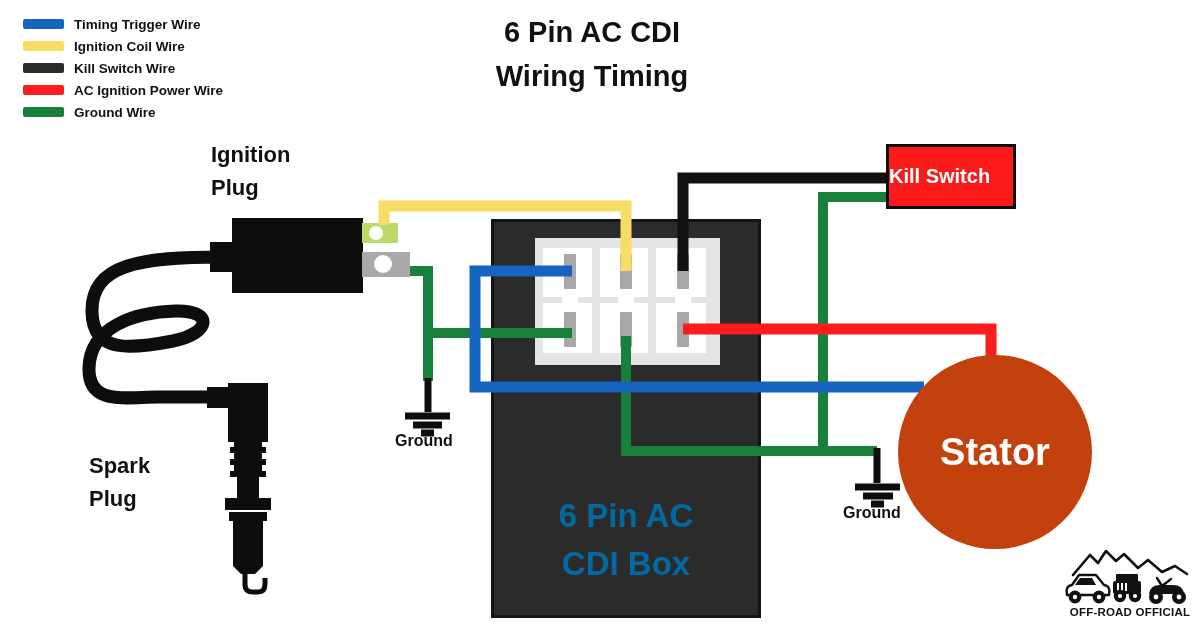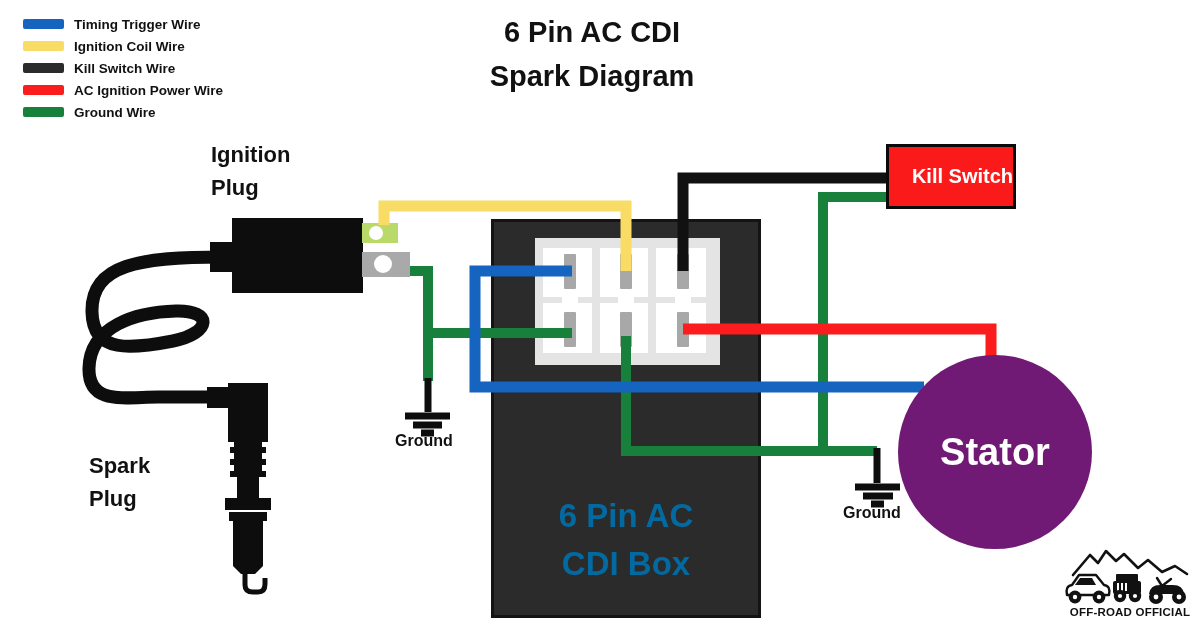--- a/index.html
+++ b/index.html
@@ -34,21 +34,21 @@
   .hole-gray{left:374px;top:255px;width:18px;height:18px;z-index:1;}
   .cdi-box{left:491px;top:219px;width:270px;height:399px;border:3px solid #141414;
            box-sizing:border-box;z-index:1;}
   .cdi-label{left:491px;top:492px;width:270px;text-align:center;color:#0369a1;
              font-size:33px;font-weight:bold;line-height:48px;z-index:4;}
   .connector{left:535px;top:238px;width:185px;height:127px;background:#e4e4e4;z-index:1;}
   .slot{position:absolute;background:#fff;}
   .pin{position:absolute;width:12px;height:35px;background:#a8a8a8;border-radius:1px;}
   .bridge{position:absolute;background:#fff;width:16px;height:10px;top:56px;}
   .kill-switch{left:886px;top:144px;width:130px;height:65px;border:3px solid #0a0a0a;
-               box-sizing:border-box;display:flex;align-items:center;justify-content:flex-end;
+               box-sizing:border-box;display:flex;align-items:center;justify-content:flex-start;
                color:#fff;font-size:20px;font-weight:bold;z-index:3;}
   .stator{left:898px;top:355px;width:194px;height:194px;border-radius:50%;
           display:flex;align-items:center;justify-content:center;color:#fff;
           font-size:38px;font-weight:bold;z-index:3;}
   .wire-layer{left:0;top:0;z-index:2;}
   .logo{left:1063px;top:545px;z-index:4;}
 </style>
 </head>
 <body>
 
@@ -72,21 +72,21 @@
       <span class="legend-label">AC Ignition Power Wire</span>
     </div>
     <div class="legend-row">
       <span class="legend-swatch" style="background: rgb(23, 129, 60);"></span>
       <span class="legend-label">Ground Wire</span>
     </div>
   </div>
 
   <div class="abs title">
     <div>6 Pin AC CDI</div>
-    <div>Spark Diagram</div>
+    <div>Wiring Timing</div>
   </div>
 
   <div class="abs comp-label coil-label">
     <div>Ignition</div>
     <div>Plug</div>
   </div>
   <div class="abs coil-body"></div>
   <div class="abs coil-tab"></div>
   <div class="abs term term-yellow"></div>
   <div class="abs term-hole hole-yellow"></div>
@@ -164,21 +164,21 @@
       <line x1="855" y1="487" x2="900" y2="487"></line>
       <line x1="863" y1="496" x2="893" y2="496"></line>
       <line x1="871" y1="504" x2="884" y2="504"></line>
     </g>
   </svg>
 
   <div class="abs kill-switch" style="background: rgb(250, 26, 26);">
     <span>Kill Switch</span>
   </div>
 
-  <div class="abs stator" style="background: #701a75;">
+  <div class="abs stator" style="background: #c2410c;">
     <span>Stator</span>
   </div>
 
   <div class="abs ground-label ground-left-label">Ground</div>
   <div class="abs ground-label ground-right-label">Ground</div>
 
   <svg class="abs logo" width="134" height="75" viewBox="0 0 134 75">
     <path d="M10,30 L27,10 L35,18 L43,6 L53,16 L61,9 L75,23 L85,15 L99,27 L112,21 L124,29" fill="none" stroke="#111" stroke-width="2.6" stroke-linejoin="round" stroke-linecap="round"></path>
 
     <g fill="#111">

